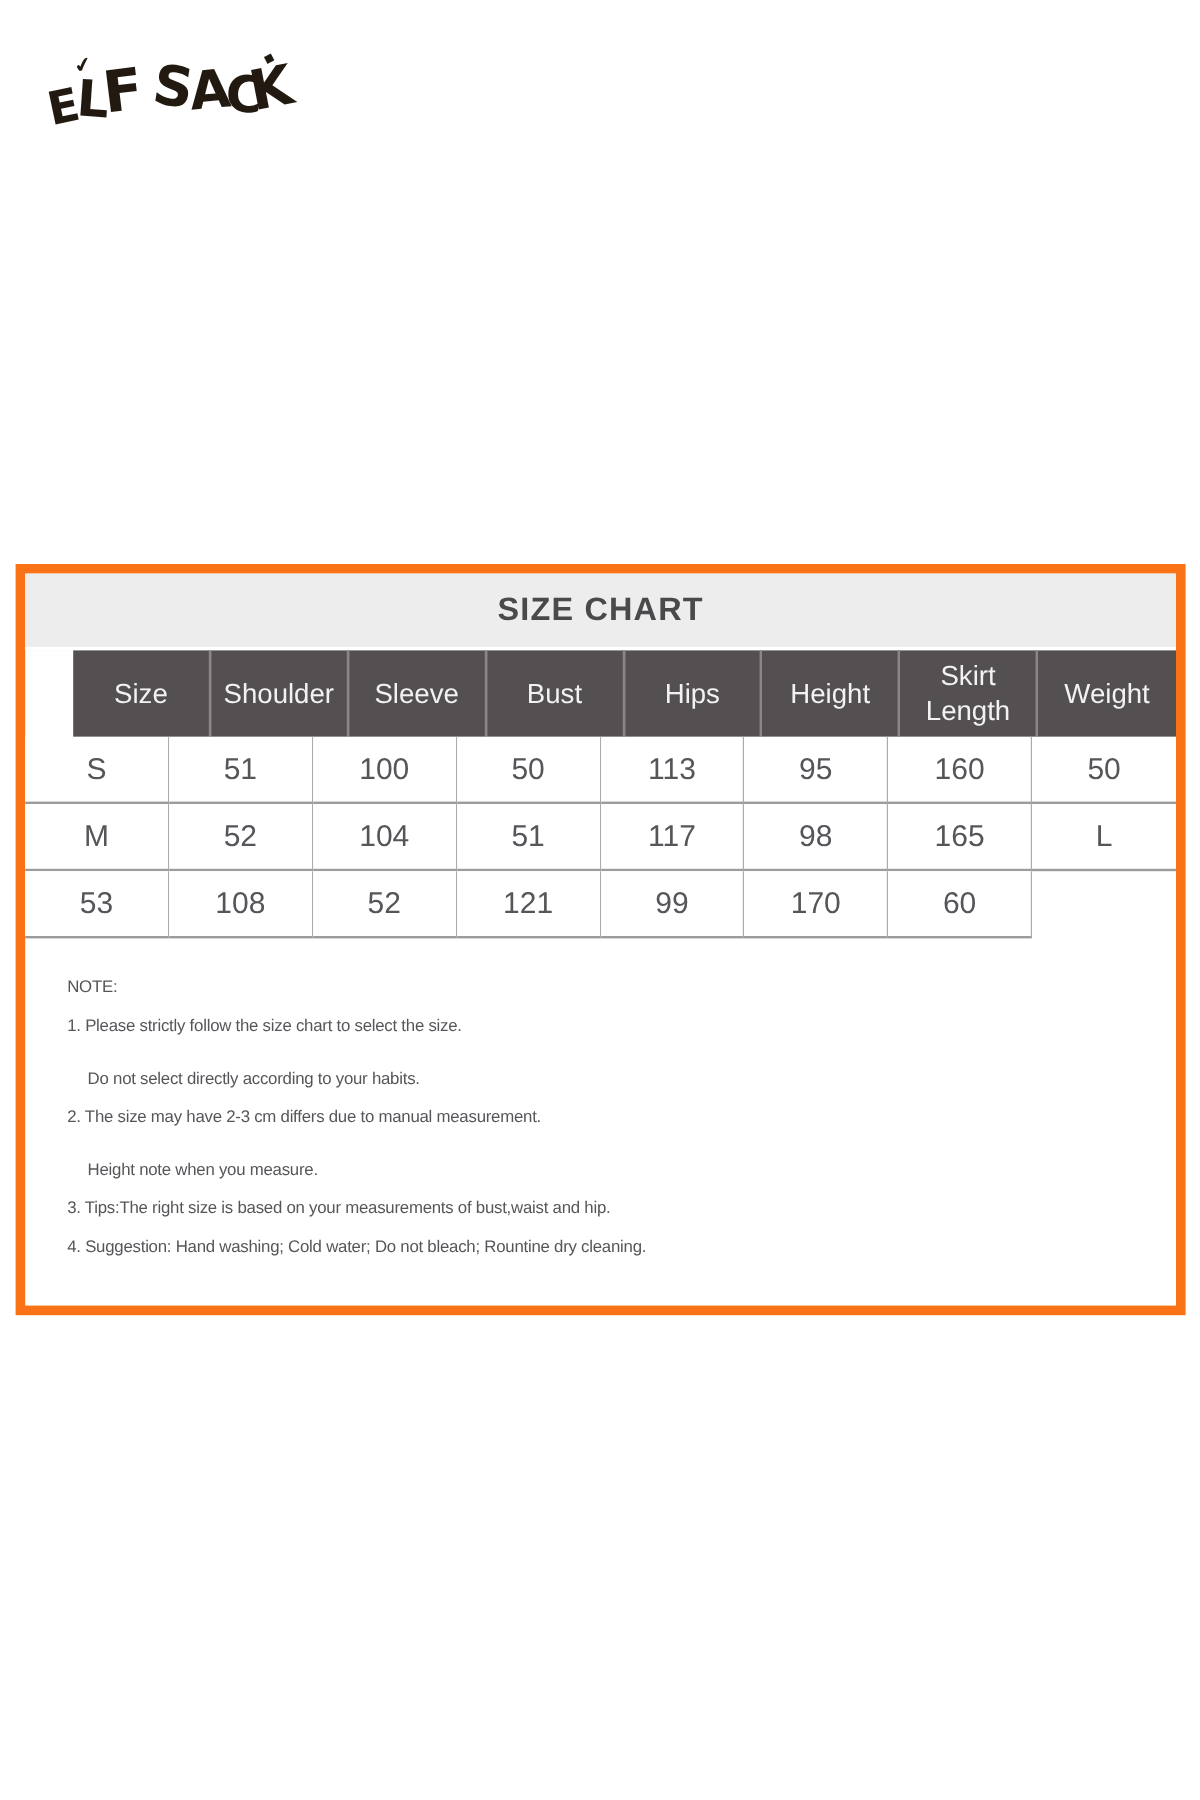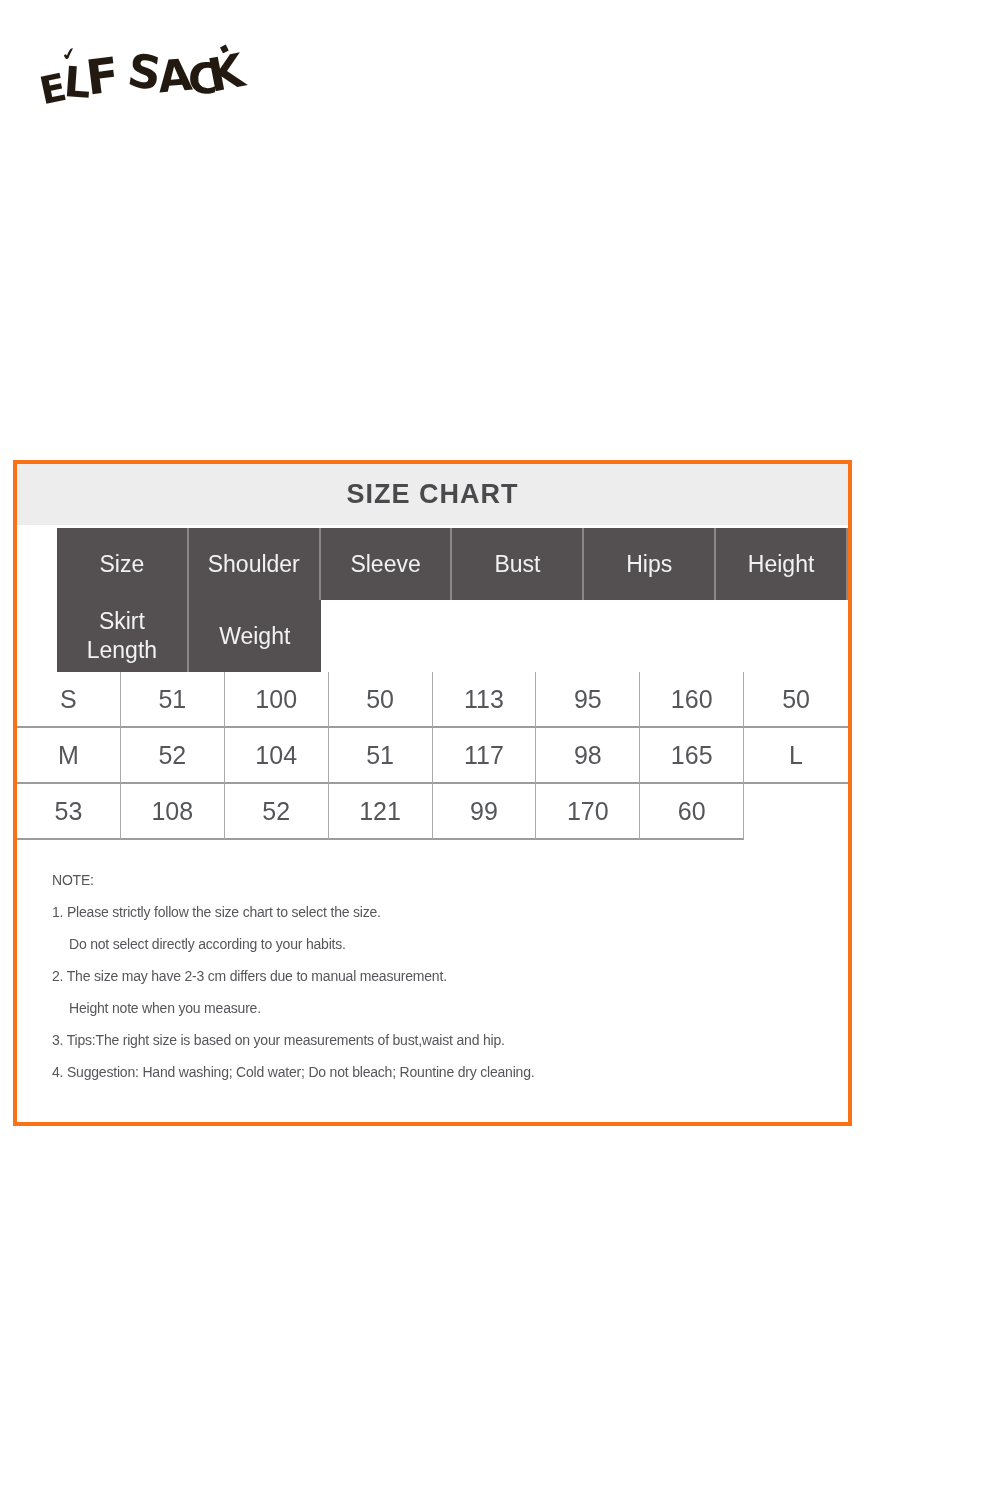--- a/index.html
+++ b/index.html
@@ -26,31 +26,31 @@
     position:absolute;left:22px;top:0px;font-size:17px;font-weight:900;
     color:#221a11;transform:rotate(-14deg);line-height:1;
   }
   .logo-diamond{
     position:absolute;left:180px;top:-4px;font-size:12px;
     color:#221a11;transform:rotate(18deg);line-height:1;
   }
 
   
   .panel{
-    position:absolute;left:13px;top:460px;width:839px;
-    box-sizing:border-box;border:4px solid #f97316;background:#ffffff;
+    position:absolute;left:13px;top:470px;width:975px;
+    box-sizing:border-box;border:8px solid #f97316;background:#ffffff;
   }
   .title-row{
     height:61px;background:#ededee;border-bottom:3px solid #ffffff;
     display:flex;align-items:center;justify-content:center;
   }
   .title-text{
     font-size:27px;font-weight:bold;color:#4a4a4c;letter-spacing:1px;
   }
-  .header-row{display:grid;grid-template-columns:repeat(6,1fr);margin-left:40px;}
+  .header-row{display:grid;grid-template-columns:repeat(8,1fr);margin-left:40px;}
   .hcell{
     background:#545051;height:72px;box-sizing:border-box;
     display:flex;align-items:center;justify-content:center;text-align:center;
     color:#f2f2f2;font-size:23px;line-height:1.25;padding:0 6px;
     border-right:2px solid #8a8788;
   }
   .hcell:last-child{border-right:none;}
   .body-grid{display:grid;grid-template-columns:repeat(8,1fr);}
   .dcell{
     height:56px;box-sizing:border-box;background:#ffffff;
@@ -58,21 +58,21 @@
     font-size:25px;color:#55565a;
     border-right:1px solid #ababab;border-bottom:2px solid #9c9c9c;
   }
   .dcell:nth-child(8n){border-right:none;}
 
   
   .note{
     padding:24px 10px 34px 35px;font-size:14px;line-height:32px;
     color:#55565a;letter-spacing:-0.2px;
   }
-  .note-line.indent{padding-left:17px;}
+  .note-line.indent{padding-left:17px;margin-top:12px;}
 </style>
 </head>
 <body>
 
 <div class="logo">
   <span class="logo-check">✔</span>
   <span class="logo-diamond">◆</span>
   <span class="lg l-e">E</span>
   <span class="lg l-l">L</span>
   <span class="lg l-f">F</span>

